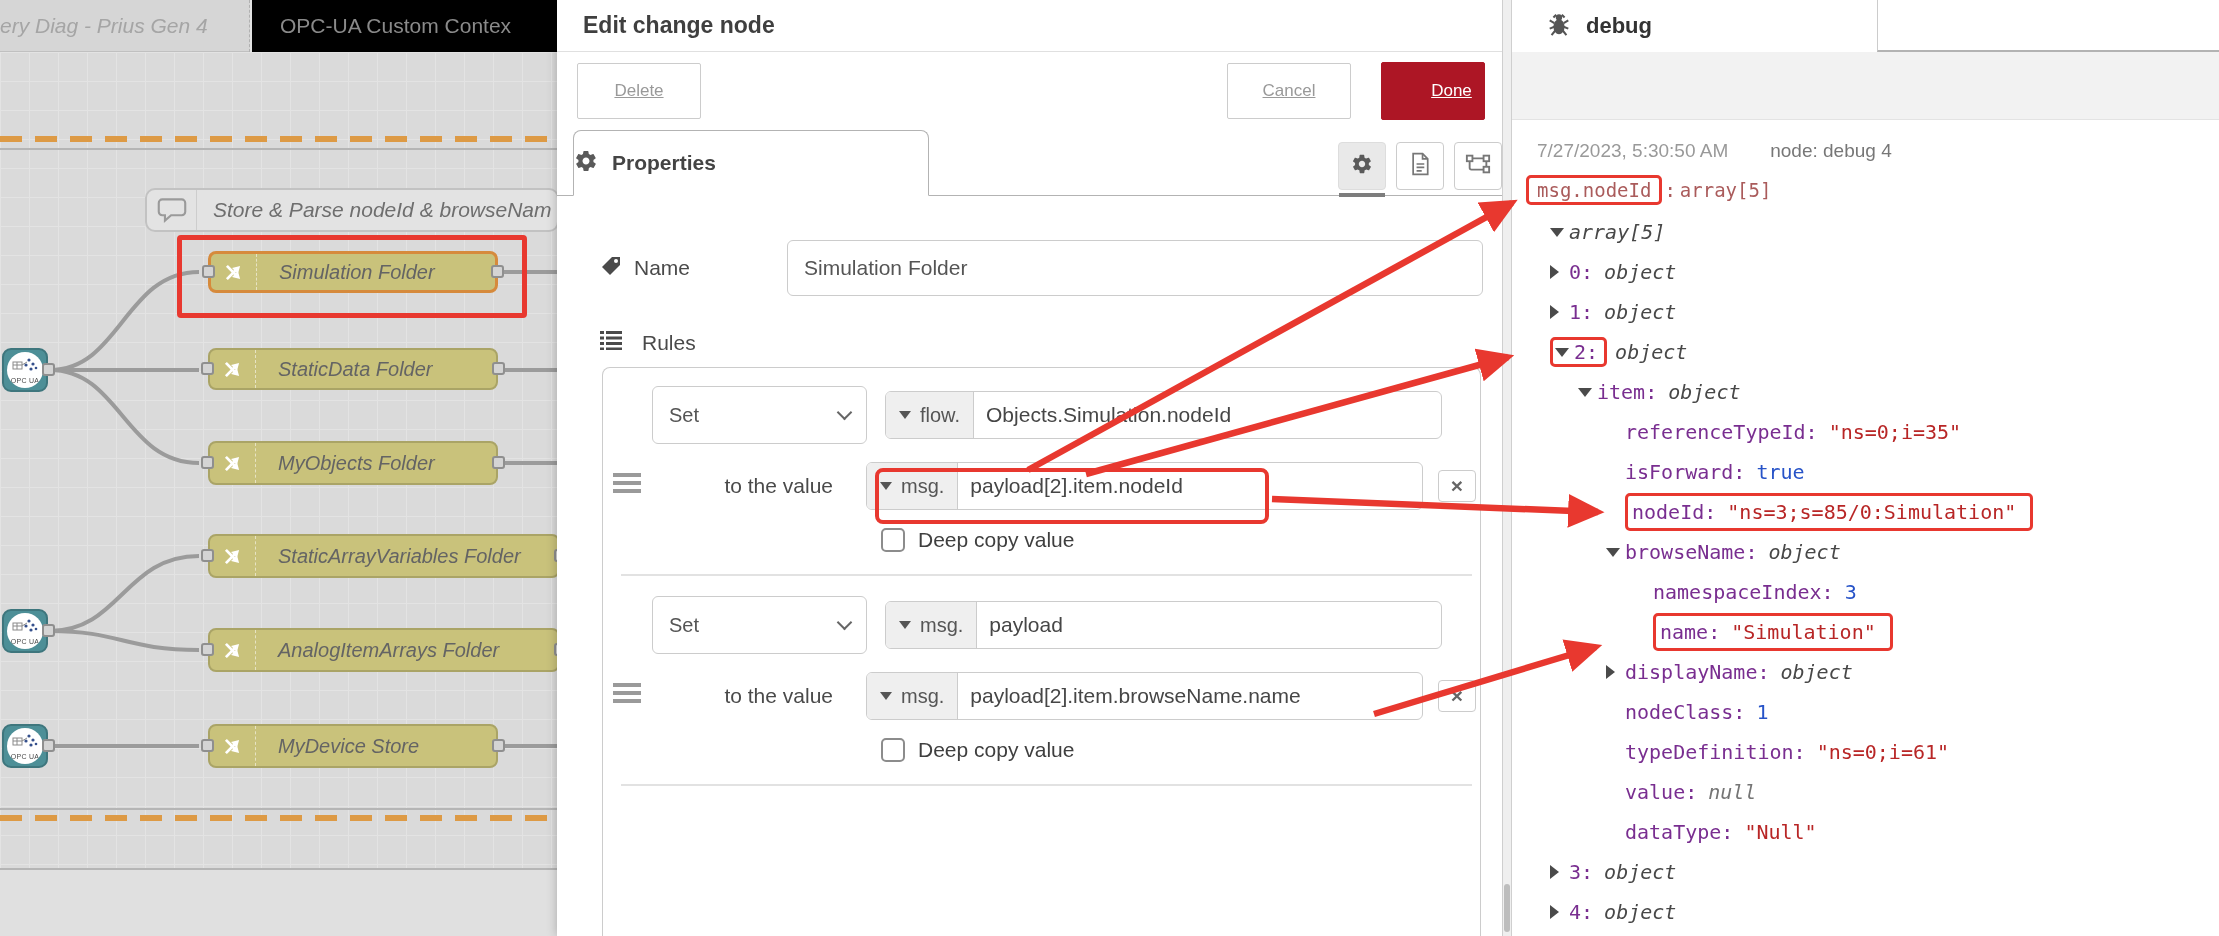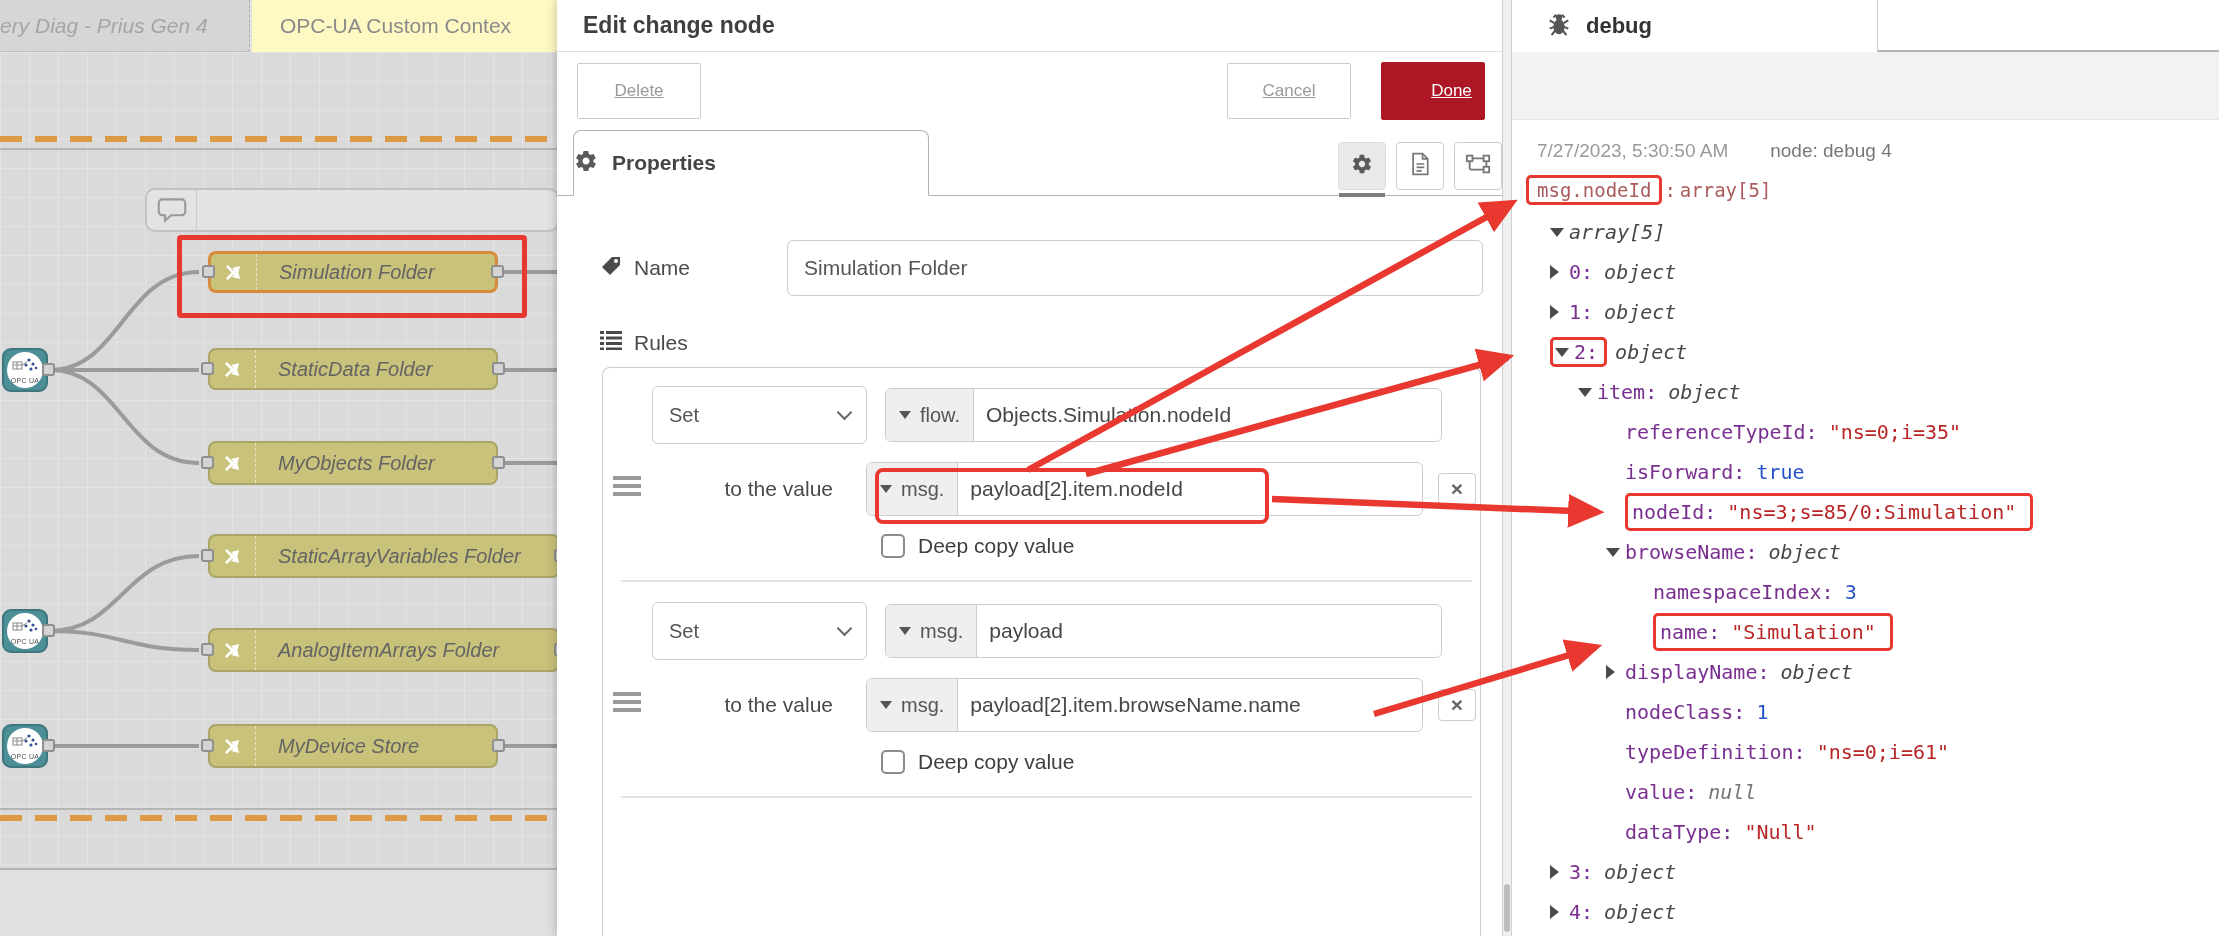--- a/index.html
+++ b/index.html
@@ -12,21 +12,21 @@
     background-color:#dadada;
     background-image:linear-gradient(#e3e3e3 1px, transparent 1px),
                      linear-gradient(90deg,#e3e3e3 1px, transparent 1px);
     background-size:29px 29px; background-position:0 52px; }
   .canvas-bottom { position:absolute; left:0; top:869px; width:100%; height:67px; background:#e0e0e0; }
   .flowtabs { position:absolute; left:0; top:0; width:100%; height:52px;
     background:#d6d6d6; border-bottom:1px solid #c0c0c0; display:flex; }
   .flowtab { height:52px; display:flex; align-items:center; overflow:hidden; white-space:nowrap;
     font-size:21px; padding:0 10px; }
   .flowtab.t1 { width:250px; color:#a5a5a5; font-style:italic; border-right:1px dashed #b0b0b0; padding-left:0; }
-  .flowtab.t2 { width:310px; color:#8a8a8a; background:#fef9c3; padding-left:28px; border-left:2px solid #e2e2e2; }
+  .flowtab.t2 { width:310px; color:#8a8a8a; background:#000000; padding-left:28px; border-left:2px solid #e2e2e2; }
   .hline { position:absolute; left:0; width:1512px; height:2px; background:#b5b5b5; }
   .dash-orange { position:absolute; left:0; width:1512px; height:6px;
     background:repeating-linear-gradient(90deg,#dd9a45 0 22px, transparent 22px 35px); }
 
   svg.wires { position:absolute; left:0; top:0; width:1512px; height:936px; }
 
   .comment-node { position:absolute; left:145px; top:188px; width:414px; height:44px;
     background:#e3e3e3; border:2px solid #c2c2c2; border-radius:10px; display:flex; align-items:center; overflow:hidden; }
   .comment-icon { width:50px; height:100%; display:flex; align-items:center; justify-content:center;
     border-right:1px solid #cdcdcd; flex:0 0 50px; }
@@ -78,31 +78,31 @@
   .icon-btn { width:48px; height:48px; background:#fff; border:1px solid #ccc; border-radius:4px;
     display:flex; align-items:center; justify-content:center; position:relative; }
   .icon-btn.active { background:#e9e9e9; border-color:#ddd; }
   .icon-btn.active::after { content:""; position:absolute; left:0; right:0; bottom:-8px; height:4px; background:#7d7d7d; }
 
   .dlg-form { padding:24px 20px 0 43px; }
   .form-row { display:flex; align-items:center; margin-top:20px; }
   .form-label { width:187px; display:flex; align-items:center; gap:12px; font-size:21px; color:#4a4a4a; }
   .name-input { flex:1; height:56px; border:1px solid #ccc; border-radius:6px; font-size:21px; color:#555;
     padding:0 16px; font-family:"Liberation Sans",sans-serif; margin-right:0; width:696px; }
-  .section-label { display:flex; align-items:center; gap:12px; font-size:21px; color:#4a4a4a; margin-top:34px; }
+  .section-label { display:flex; align-items:center; gap:20px; font-size:21px; color:#4a4a4a; margin-top:34px; }
 
   .rules-box { margin-top:12px; margin-left:2px; width:879px; border:1px solid #ccc; border-radius:8px 8px 0 0;
     border-bottom:none; padding:18px 0 4px 10px; height:582px; overflow:hidden; }
   .rule-line { display:flex; align-items:center; }
   .sel { margin-left:39px; width:215px; height:58px; border:1px solid #ccc; border-radius:6px;
     display:flex; align-items:center; padding:0 16px; font-size:20px; color:#555; }
   .sel .seltext { flex:1; }
   .chev { width:11px; height:11px; border-right:2px solid #666; border-bottom:2px solid #666;
     transform:rotate(45deg); margin-top:-6px; }
-  .typed-input { position:relative; width:557px; height:54px; margin-left:18px; border:1px solid #ccc;
+  .typed-input { position:relative; width:557px; height:48px; margin-left:18px; border:1px solid #ccc;
     border-radius:6px; display:flex; align-items:center; overflow:visible; background:#fff; }
   .ti-prefix { height:100%; background:#efefef; border-right:1px solid #ccc; border-radius:5px 0 0 5px;
     display:flex; align-items:center; gap:9px; padding:0 13px; font-size:20px; color:#555; flex:0 0 auto; }
   .tri-down { width:0; height:0; border-left:6px solid transparent; border-right:6px solid transparent;
     border-top:8px solid #555; }
   .ti-value { padding-left:12px; font-size:21px; color:#464646; white-space:nowrap; }
   .input-redbox { position:absolute; left:8px; top:5px; width:394px; height:56px;
     border:4px solid #e8382f; border-radius:8px; pointer-events:none; }
   .line2 { margin-top:18px; }
   .drag { width:28px; height:20px; margin-top:-6px;
@@ -174,20 +174,21 @@
         <path d="M500 746 L 562 746"></path>
       </g>
     </svg>
 
     <div class="comment-node">
       <span class="comment-icon">
         <svg width="30" height="28" viewBox="0 0 34 30">
             <path d="M6 3 h22 a4 4 0 0 1 4 4 v10 a4 4 0 0 1 -4 4 h-12 l-7 6 v-6 h-3 a4 4 0 0 1 -4 -4 v-10 a4 4 0 0 1 4 -4 z" fill="none" stroke="#9a9a9a" stroke-width="2.4"></path>
           </svg>
       </span>
+      <span class="comment-label">Store &amp; Parse nodeId &amp; browseNam</span>
     </div>
 
     <div id="canvas-nodes">
         <div class="flow-node selected" style="left: 208px; top: 251px; width: 290px; height: 42px;">
           <span class="node-icon">
             <svg width="27" height="27" viewBox="0 0 26 26">
               <g transform="rotate(45 13 13)">
                 <path d="M4 13 H16" stroke="#fff" stroke-width="2.6"></path>
                 <path d="M15 9 L22 13 L15 17 Z" fill="#fff"></path>
               </g>

